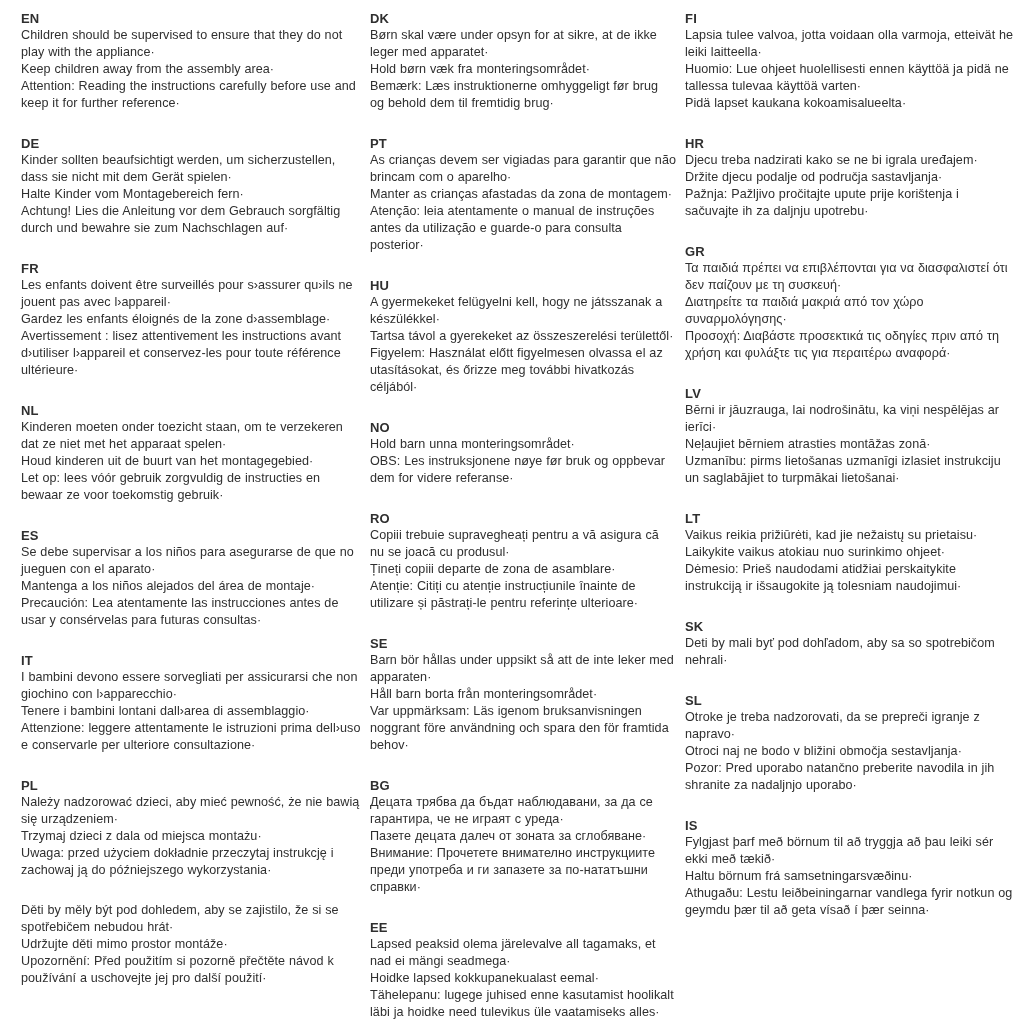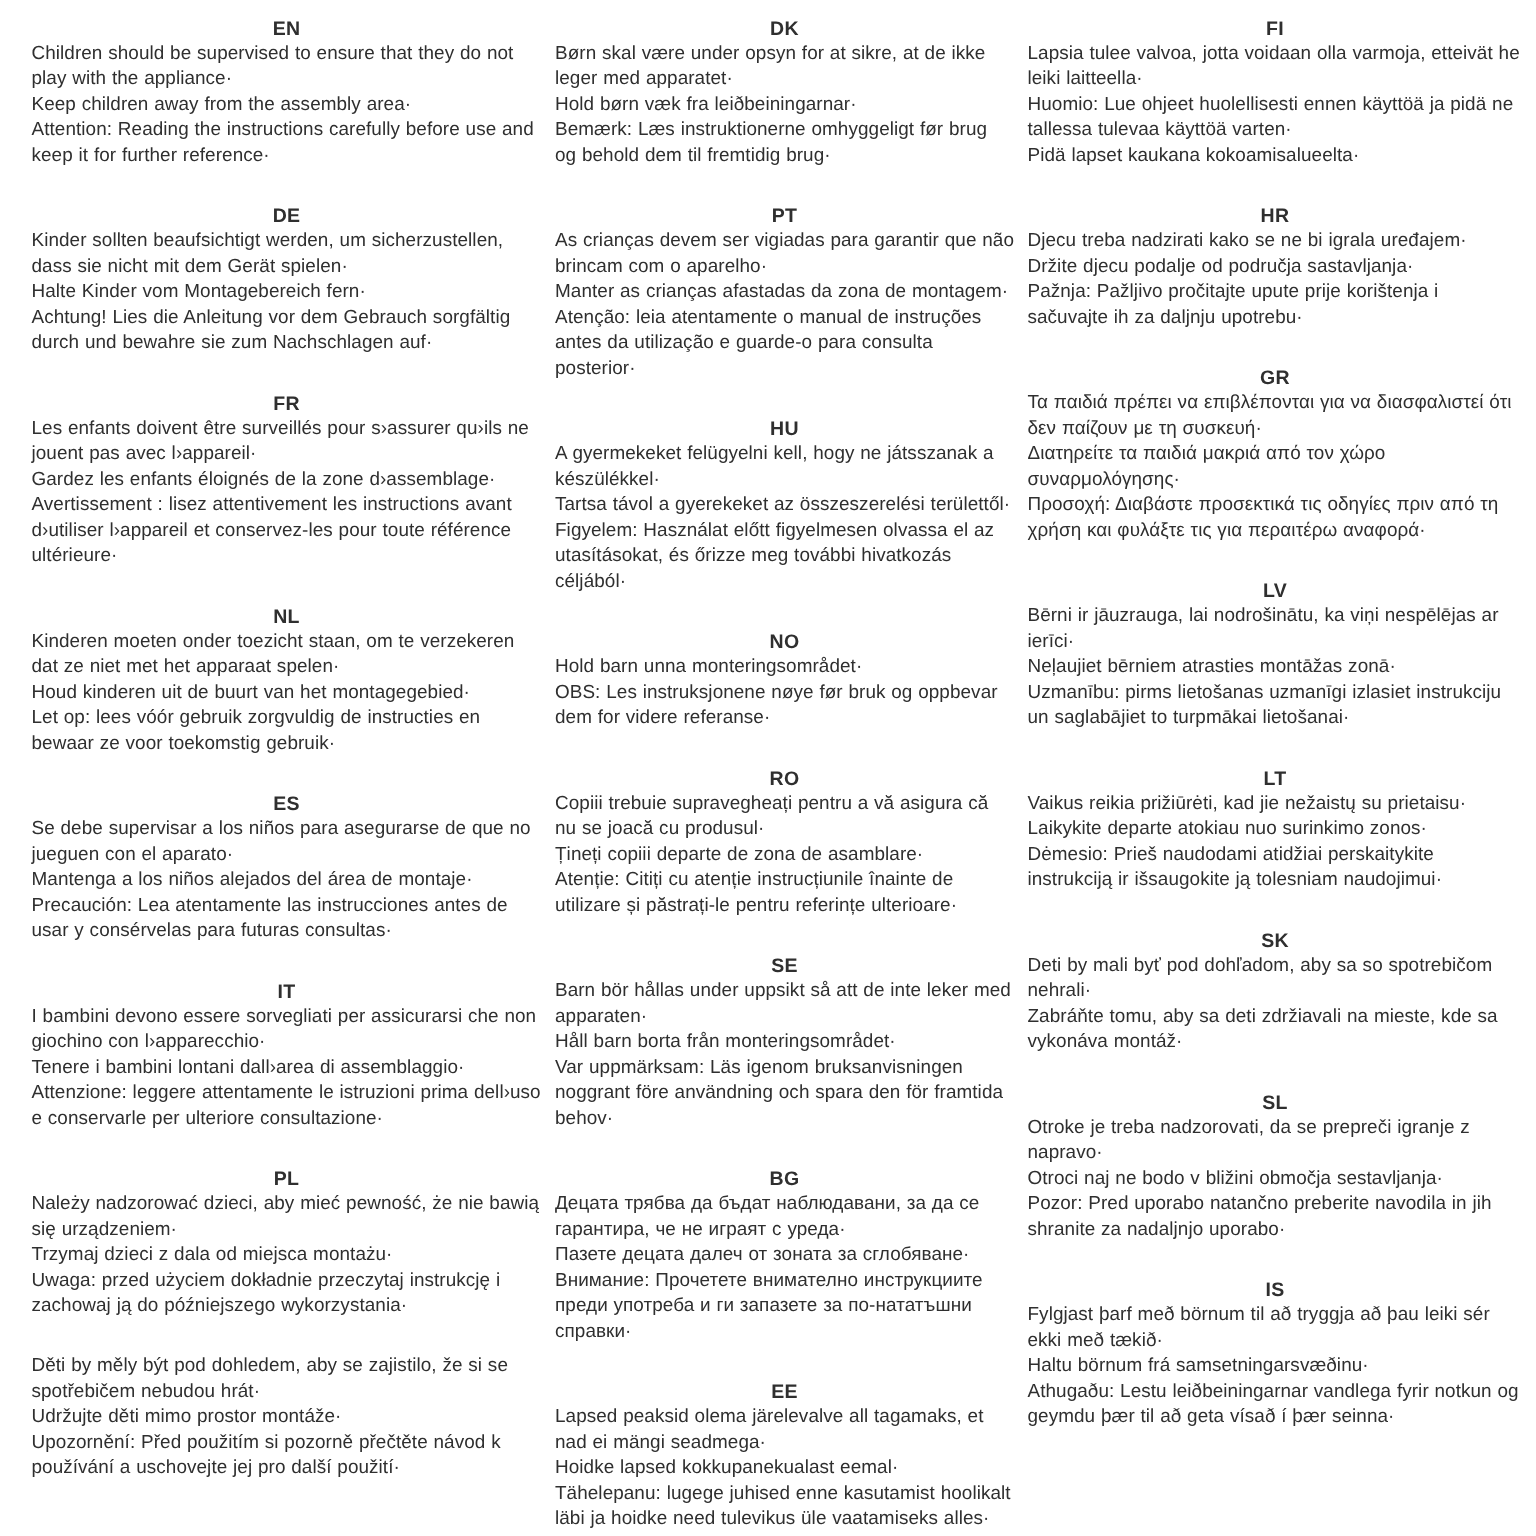--- a/index.html
+++ b/index.html
@@ -25,21 +25,20 @@
     min-width: 0;
   }
   .lang-section {
     margin: 0 0 23px 0;
   }
   .lang-code {
     font-weight: bold;
     font-size: 13px;
     line-height: 17px;
     letter-spacing: 0.2px;
-    text-align: center;
   }
   .sentence {
     margin: 0;
     font-size: 12.6px;
     line-height: 17px;
     letter-spacing: 0.05px;
     word-spacing: 0.3px;
   }
 </style>
 </head>
@@ -92,21 +91,21 @@
       <section class="lang-section">
         <p class="sentence">Děti by měly být pod dohledem, aby se zajistilo, že si se spotřebičem nebudou hrát·</p>
         <p class="sentence">Udržujte děti mimo prostor montáže·</p>
         <p class="sentence">Upozornění: Před použitím si pozorně přečtěte návod k používání a uschovejte jej pro další použití·</p>
       </section>
     </div>
   <div class="col">
       <section class="lang-section">
         <div class="lang-code">DK</div>
         <p class="sentence">Børn skal være under opsyn for at sikre, at de ikke leger med apparatet·</p>
-        <p class="sentence">Hold børn væk fra leiðbeiningarnar·</p>
+        <p class="sentence">Hold børn væk fra monteringsområdet·</p>
         <p class="sentence">Bemærk: Læs instruktionerne omhyggeligt før brug og behold dem til fremtidig brug·</p>
       </section>
       <section class="lang-section">
         <div class="lang-code">PT</div>
         <p class="sentence">As crianças devem ser vigiadas para garantir que não brincam com o aparelho·</p>
         <p class="sentence">Manter as crianças afastadas da zona de montagem·</p>
         <p class="sentence">Atenção: leia atentamente o manual de instruções antes da utilização e guarde-o para consulta posterior·</p>
       </section>
       <section class="lang-section">
         <div class="lang-code">HU</div>
@@ -165,27 +164,26 @@
       </section>
       <section class="lang-section">
         <div class="lang-code">LV</div>
         <p class="sentence">Bērni ir jāuzrauga, lai nodrošinātu, ka viņi nespēlējas ar ierīci·</p>
         <p class="sentence">Neļaujiet bērniem atrasties montāžas zonā·</p>
         <p class="sentence">Uzmanību: pirms lietošanas uzmanīgi izlasiet instrukciju un saglabājiet to turpmākai lietošanai·</p>
       </section>
       <section class="lang-section">
         <div class="lang-code">LT</div>
         <p class="sentence">Vaikus reikia prižiūrėti, kad jie nežaistų su prietaisu·</p>
-        <p class="sentence">Laikykite departe atokiau nuo surinkimo zonos·</p>
+        <p class="sentence">Laikykite vaikus atokiau nuo surinkimo ohjeet·</p>
         <p class="sentence">Dėmesio: Prieš naudodami atidžiai perskaitykite instrukciją ir išsaugokite ją tolesniam naudojimui·</p>
       </section>
       <section class="lang-section">
         <div class="lang-code">SK</div>
         <p class="sentence">Deti by mali byť pod dohľadom, aby sa so spotrebičom nehrali·</p>
-        <p class="sentence">Zabráňte tomu, aby sa deti zdržiavali na mieste, kde sa vykonáva montáž·</p>
       </section>
       <section class="lang-section">
         <div class="lang-code">SL</div>
         <p class="sentence">Otroke je treba nadzorovati, da se prepreči igranje z napravo·</p>
         <p class="sentence">Otroci naj ne bodo v bližini območja sestavljanja·</p>
         <p class="sentence">Pozor: Pred uporabo natančno preberite navodila in jih shranite za nadaljnjo uporabo·</p>
       </section>
       <section class="lang-section">
         <div class="lang-code">IS</div>
         <p class="sentence">Fylgjast þarf með börnum til að tryggja að þau leiki sér ekki með tækið·</p>

